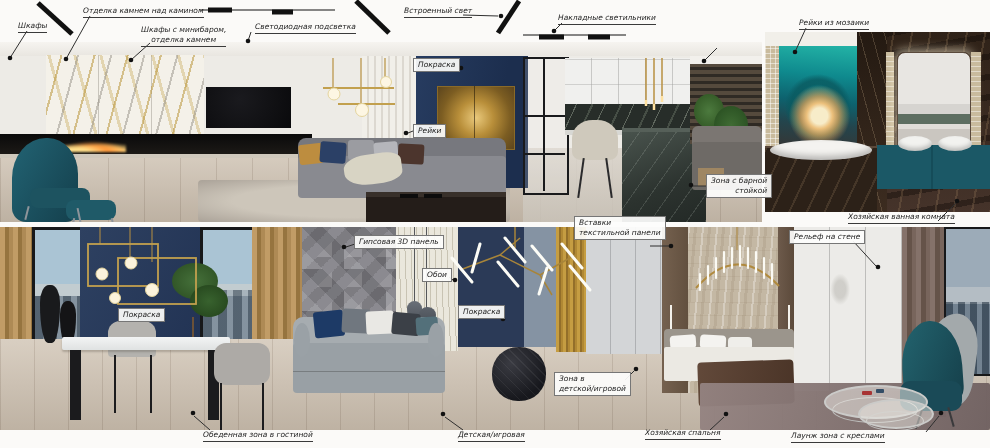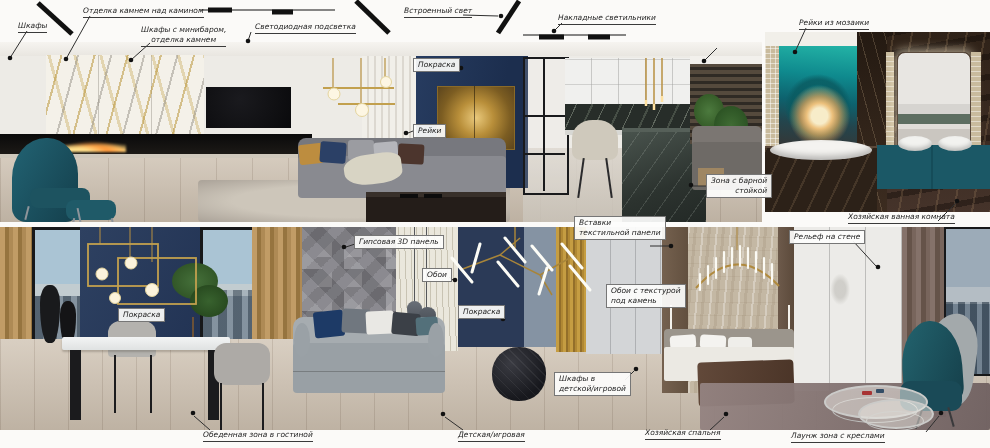--- a/index.html
+++ b/index.html
@@ -316,24 +316,22 @@
   <div class="lbl box" style="left:413px;top:58px;">Покраска</div>
   <div class="lbl box" style="left:413px;top:124px;">Рейки</div>
   <div class="lbl box r" style="left:706px;top:174px;">Зона с барной
 стойкой</div>
   <div class="lbl u" style="left:848px;top:212px;">Хозяйская ванная комната</div>
   <div class="lbl box" style="left:354px;top:235px;">Гипсовая 3D панель</div>
   <div class="lbl box" style="left:422px;top:268px;">Обои</div>
   <div class="lbl box" style="left:458px;top:305px;">Покраска</div>
   <div class="lbl box" style="left:574px;top:216px;">Вставки
 текстильной панели</div>
-  <div class="lbl box" style="left:606px;top:284px;">Обои с текстурой
-под камень</div>
   <div class="lbl box" style="left:789px;top:230px;">Рельеф на стене</div>
-  <div class="lbl box" style="left:554px;top:372px;">Шкафы в
+  <div class="lbl box" style="left:554px;top:372px;">Зона в
 детской/игровой</div>
   <div class="lbl u" style="left:203px;top:430px;">Обеденная зона в гостиной</div>
   <div class="lbl u" style="left:458px;top:430px;text-align:right;">Детская/игровая</div>
   <div class="lbl u" style="left:645px;top:428px;">Хозяйская спальня</div>
   <div class="lbl u" style="left:791px;top:431px;">Лаунж зона с креслами</div>
   <div class="lbl box" style="left:118px;top:308px;">Покраска</div>
 
 </div>
 
 </body></html>

